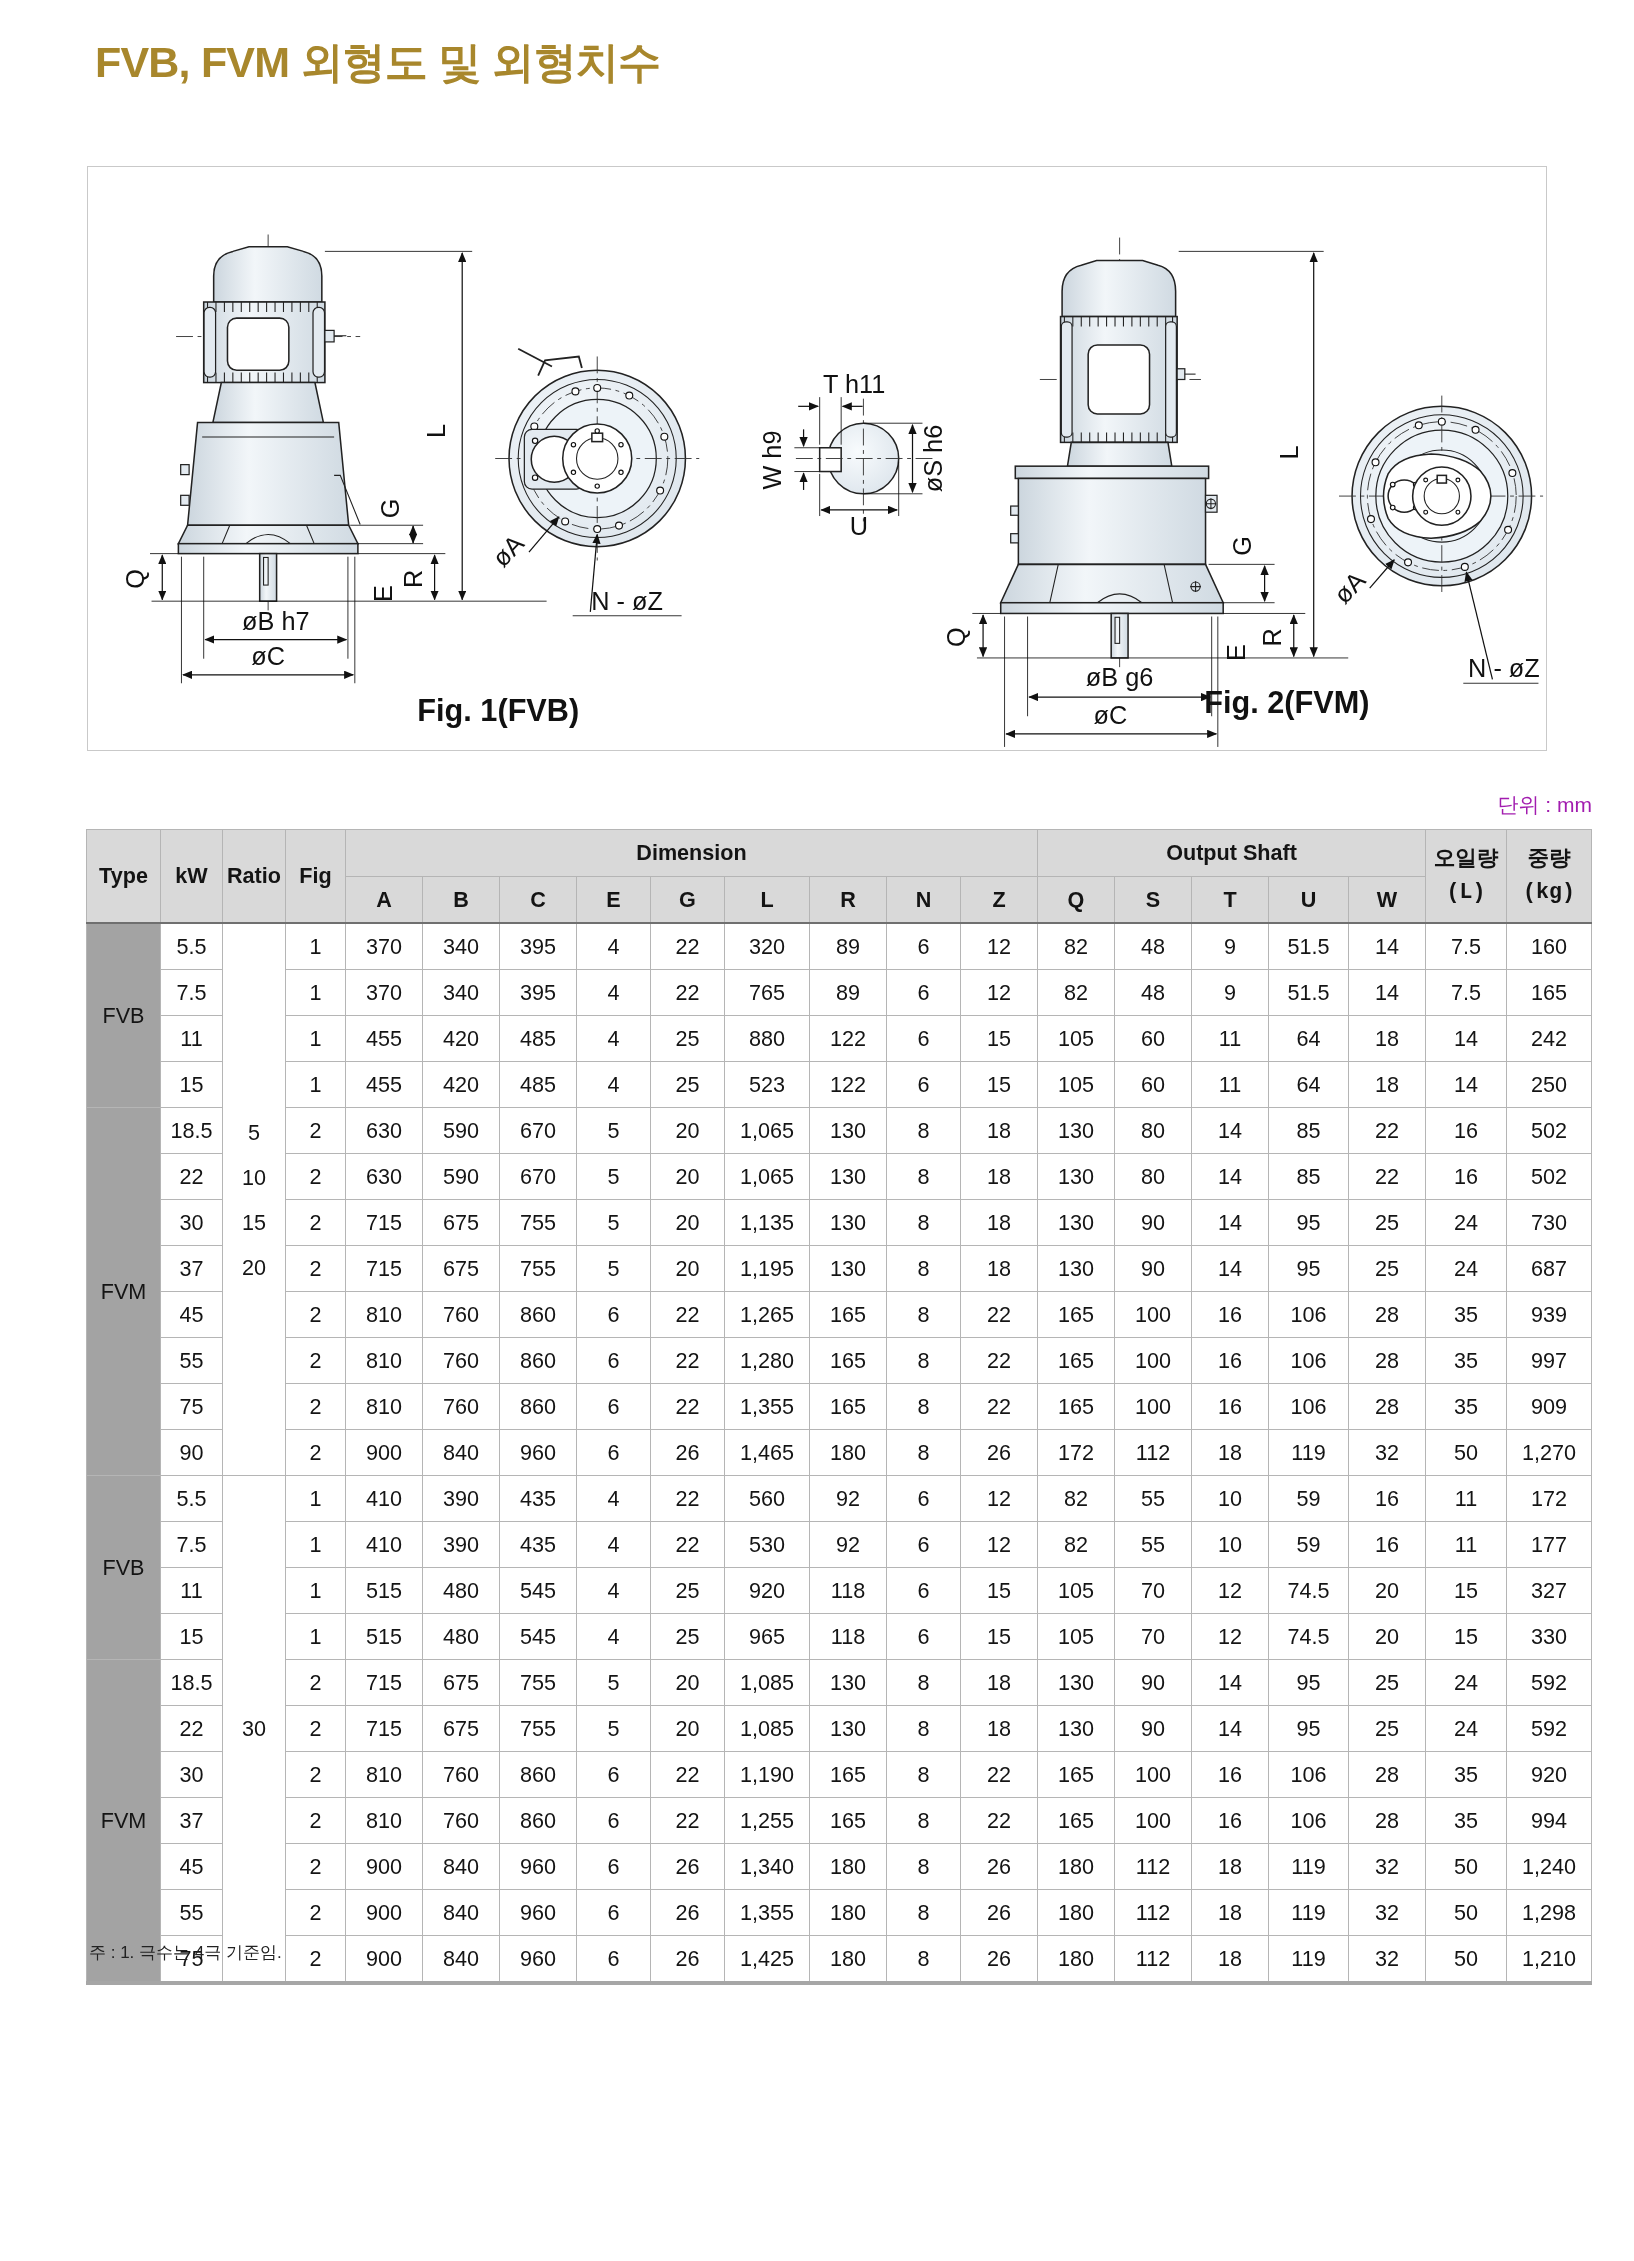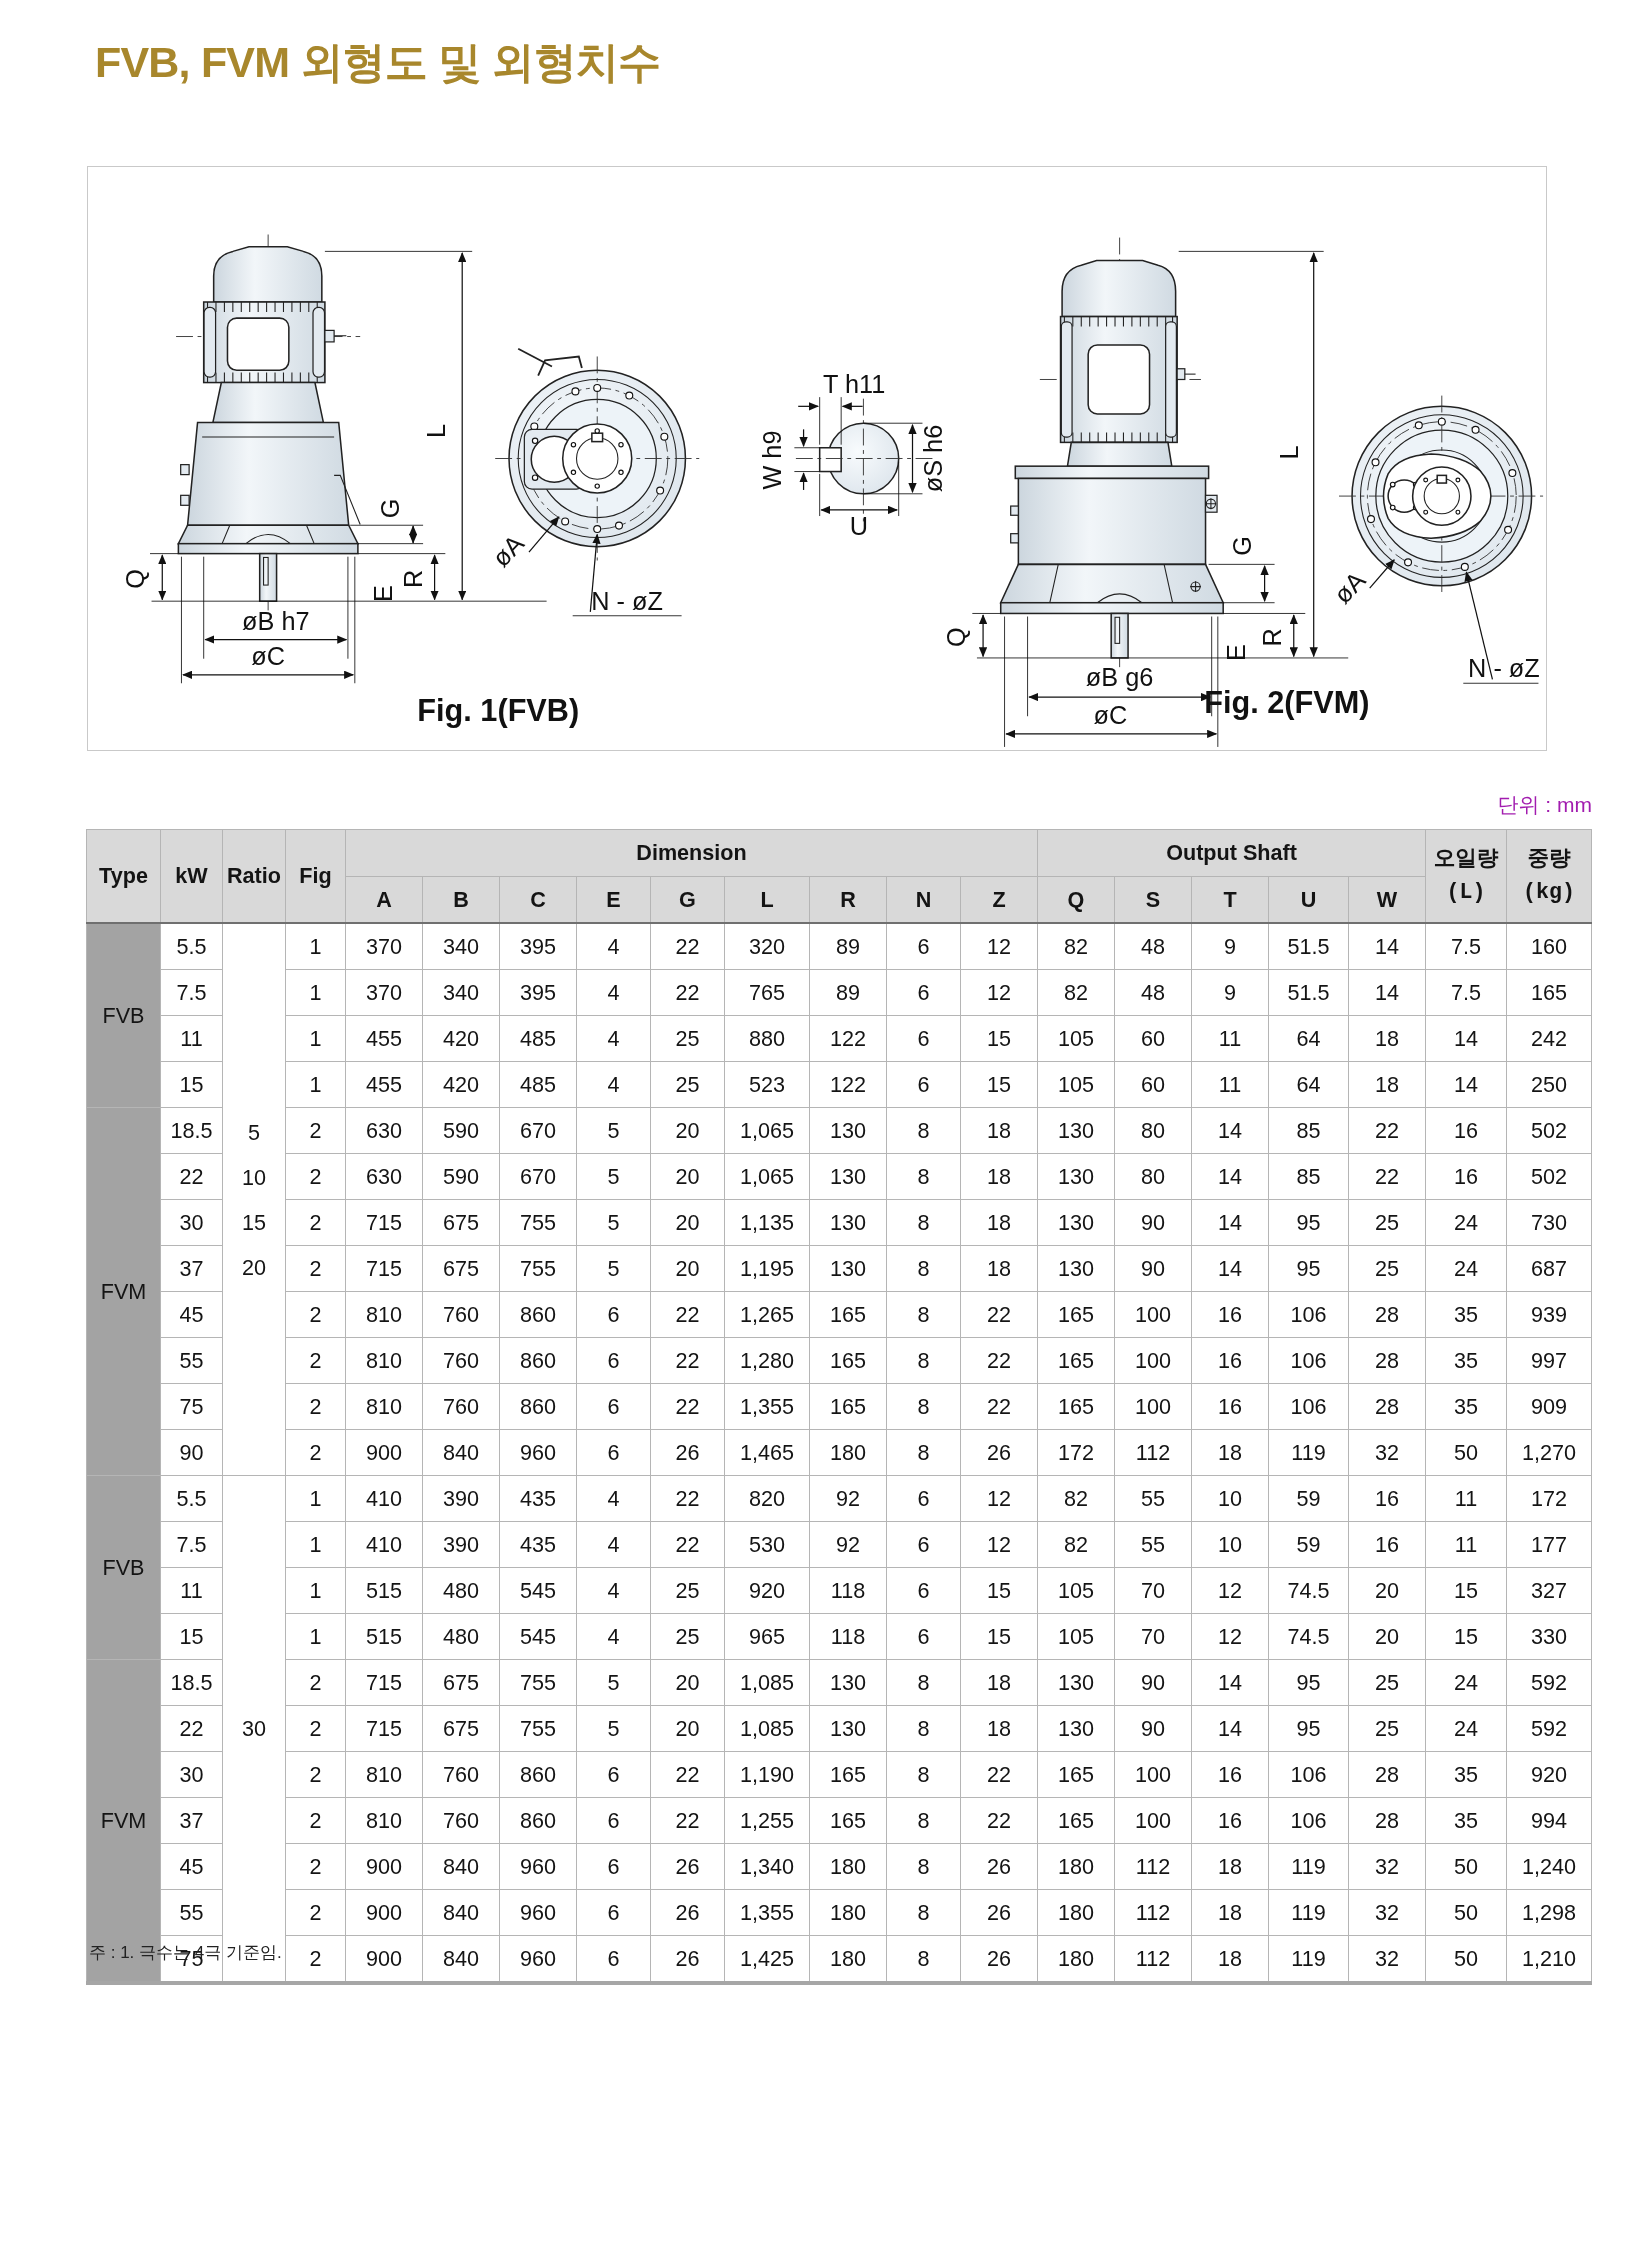--- a/index.html
+++ b/index.html
@@ -603,21 +603,21 @@
           <div class="ratio-stack">
             <span>30</span>
           </div>
         </td>
         <td>1</td>
         <td>410</td>
         <td>390</td>
         <td>435</td>
         <td>4</td>
         <td>22</td>
-        <td>820</td>
+        <td>560</td>
         <td>92</td>
         <td>6</td>
         <td>12</td>
         <td>82</td>
         <td>55</td>
         <td>10</td>
         <td>59</td>
         <td>16</td>
         <td>11</td>
         <td>172</td>

